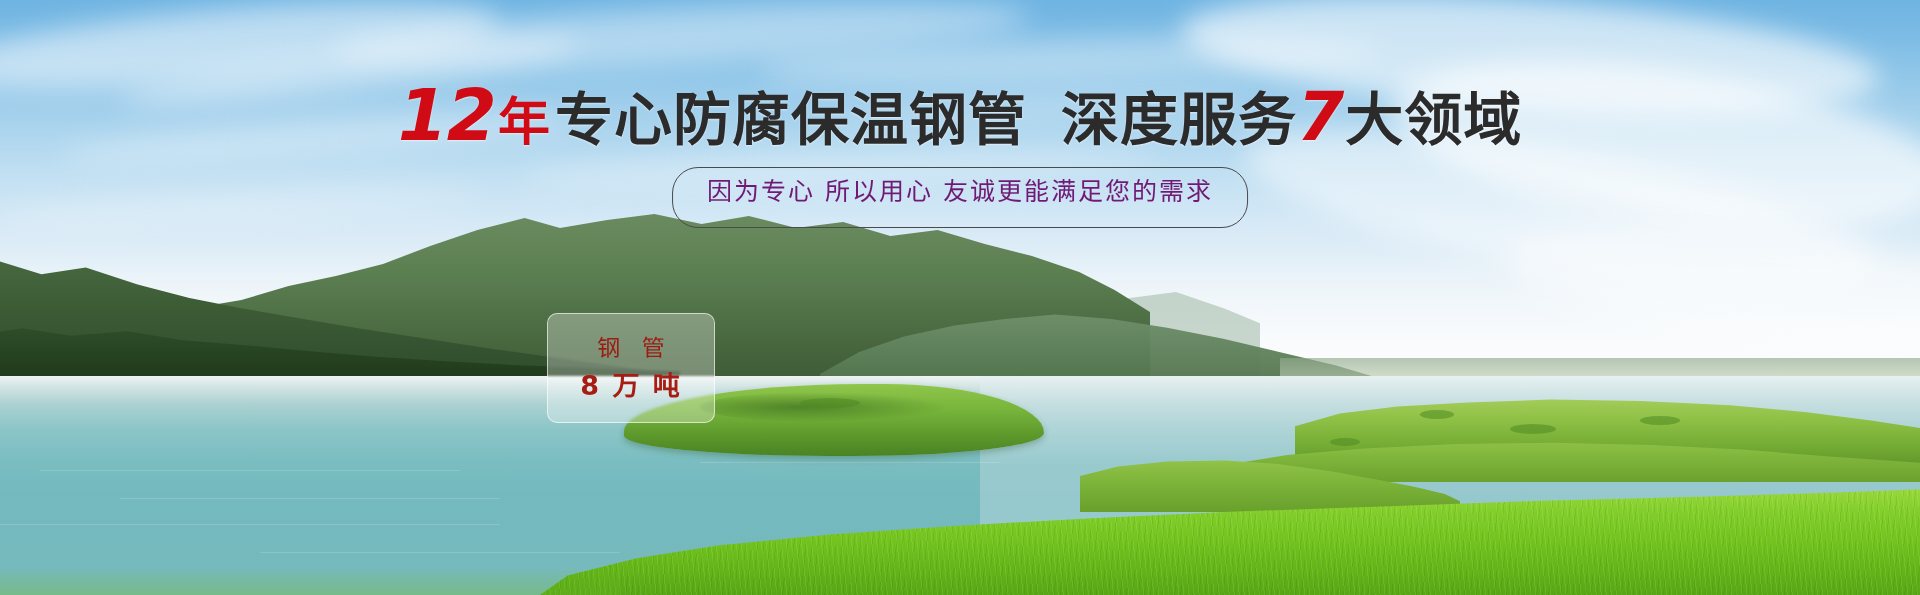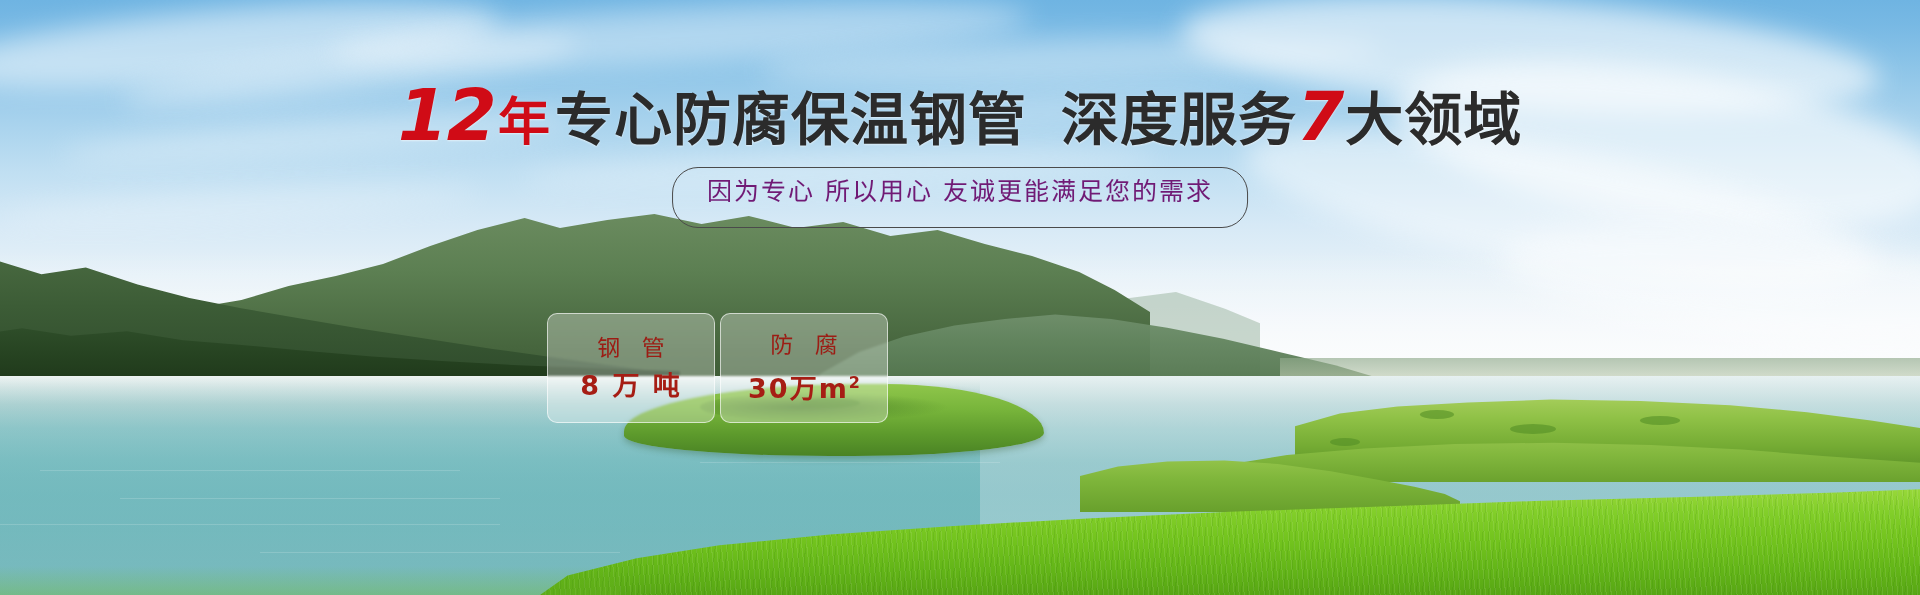--- a/index.html
+++ b/index.html
@@ -316,21 +316,17 @@
 
     <div class="subtitle">因为专心 所以用心  友诚更能满足您的需求</div>
 
     <div class="cards">
 
       <div class="card">
         <div class="card-title">钢 管</div>
         <div class="card-value"><span>8 万 吨</span></div>
       </div>
 
-      <div class="card">
-        <div class="card-title">防 腐</div>
-        <div class="card-value"><span>30万m</span><sup>2</sup></div>
-      </div>
 
 
     </div>
   </div>
 </div>
 
 </body></html>

